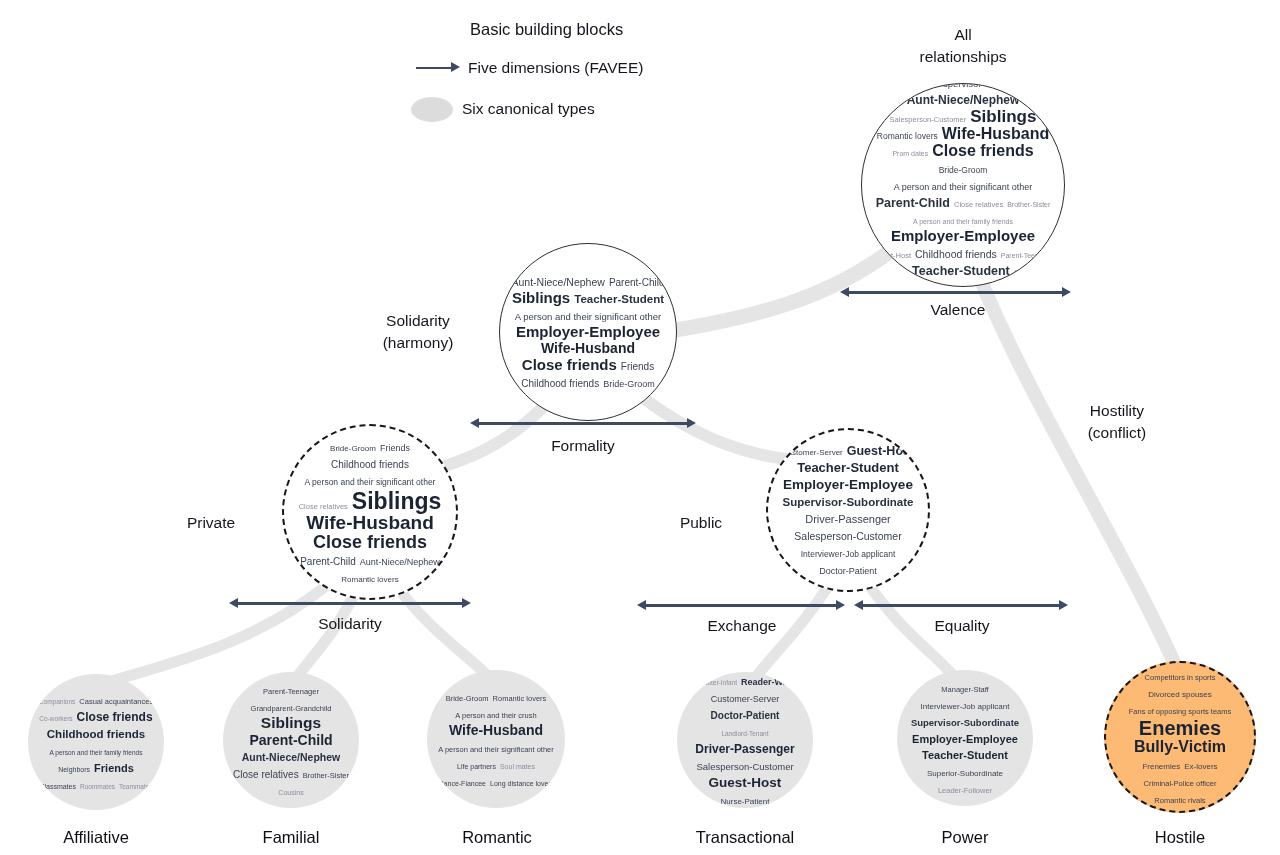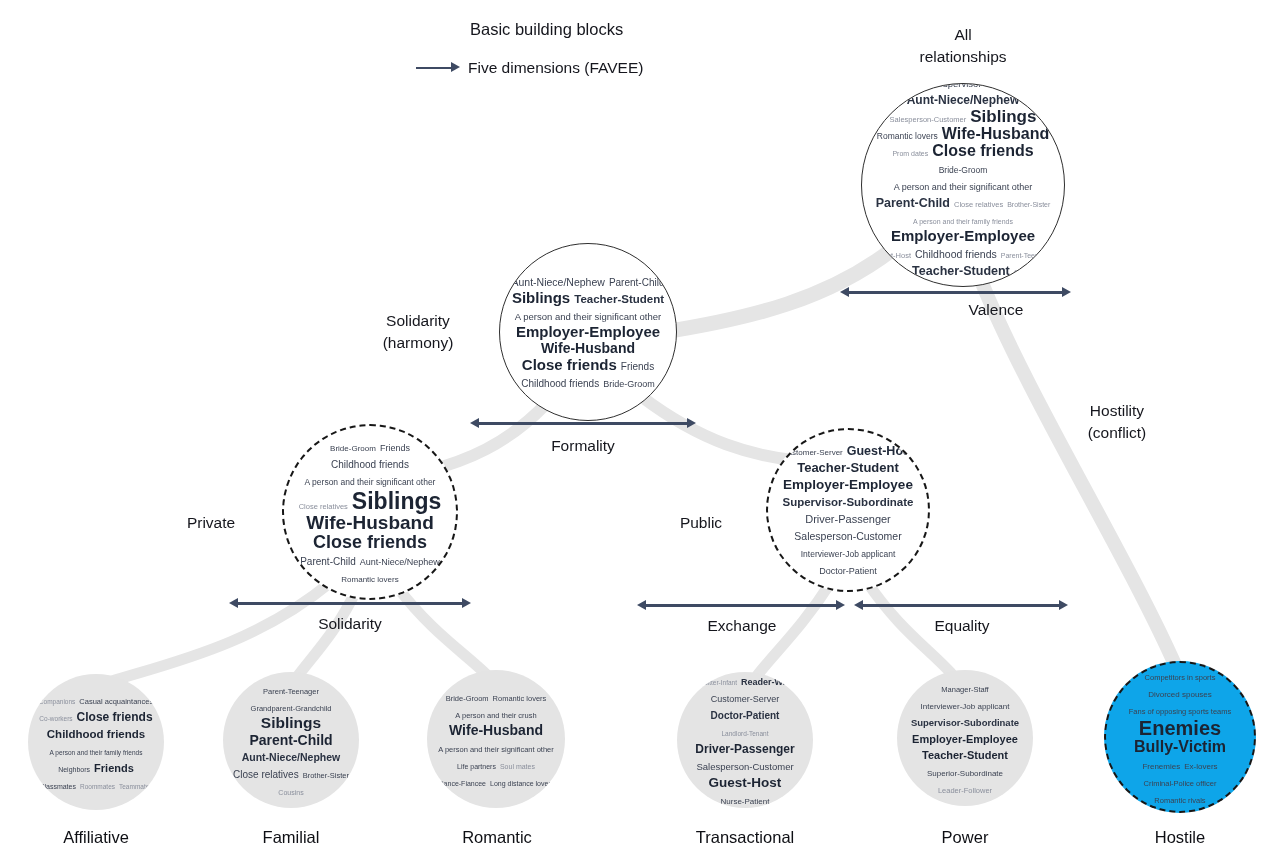--- a/index.html
+++ b/index.html
@@ -5,21 +5,21 @@
   html,body { margin:0; padding:0; background:#fff; font-family:"Liberation Sans", sans-serif; }
   .canvas { position:relative; width:1280px; height:855px; background:#fff; overflow:hidden; }
 
   .connectors { position:absolute; left:0; top:0; z-index:1; }
 
   .node { position:absolute; z-index:2; border-radius:50%; display:flex; align-items:center;
           justify-content:center; text-align:center; box-sizing:border-box; background:#fff; overflow:hidden; }
   .node.solid { border:1.6px solid #2f2f2f; }
   .node.dashed { border:2.6px dashed #161616; }
   .node.gray { background:#e4e4e4; border:none; }
-  .node.gray-dashed { background:#0ea5e9; border:2.6px dashed #161616; }
+  .node.gray-dashed { background:#fdba74; border:2.6px dashed #161616; }
 
   .cloud { line-height:1.06; padding:4px 8px; }
   .cloud-word { display:inline-block; margin:0 2px; white-space:nowrap; }
 
   .dim-arrow { position:absolute; z-index:3; height:2.6px; background:#3e4a63; }
   .dim-arrow::before, .dim-arrow::after { content:""; position:absolute; top:-4.4px; width:0; height:0;
       border-top:5.5px solid transparent; border-bottom:5.5px solid transparent; }
   .dim-arrow::before { left:-8px; border-right:9px solid #3e4a63; }
   .dim-arrow::after  { right:-8px; border-left:9px solid #3e4a63; }
 
@@ -60,20 +60,24 @@
       <path d="M 867 582 C 899 629 929 649 951 673" stroke-width="11"></path>
     </g>
   </svg>
 
   <div class="legend">
     <div class="legend-title">Basic building blocks</div>
     <div class="legend-row">
       <span class="legend-icon-arrow"></span>
       <span class="legend-text">Five dimensions (FAVEE)</span>
     </div>
+    <div class="legend-row">
+      <span class="legend-icon-gray"></span>
+      <span class="legend-text">Six canonical types</span>
+    </div>
   </div>
 
   <div class="hdr-label" style="left:963px; top:24px;">
     <span class="block">All</span>
     <span class="block">relationships</span>
   </div>
 
   <div class="node solid" style="left:861px; top:83px; width:204px; height:204px;">
     <div class="cloud"><span class="cloud-word" style="font-size: 7.5px; font-weight: 400; color: rgb(138, 143, 156);">Companions</span><span class="cloud-word" style="font-size: 9.5px; font-weight: 400; color: rgb(59, 66, 82);">Supervisor-Subordinate</span><span class="cloud-word" style="font-size: 12px; font-weight: 600; color: rgb(42, 50, 66);">Aunt-Niece/Nephew</span><span class="cloud-word" style="font-size: 7.5px; font-weight: 400; color: rgb(138, 143, 156);">Salesperson-Customer</span><span class="cloud-word" style="font-size: 17px; font-weight: 700; color: rgb(28, 36, 51);">Siblings</span><span class="cloud-word" style="font-size: 8.5px; font-weight: 400; color: rgb(59, 66, 82);">Romantic lovers</span><span class="cloud-word" style="font-size: 16px; font-weight: 700; color: rgb(28, 36, 51);">Wife-Husband</span><span class="cloud-word" style="font-size: 7px; font-weight: 400; color: rgb(138, 143, 156);">Prom dates</span><span class="cloud-word" style="font-size: 16px; font-weight: 700; color: rgb(28, 36, 51);">Close friends</span><span class="cloud-word" style="font-size: 8.5px; font-weight: 400; color: rgb(59, 66, 82);">Bride-Groom</span><span class="cloud-word" style="font-size: 9px; font-weight: 400; color: rgb(59, 66, 82);">A person and their significant other</span><span class="cloud-word" style="font-size: 12.5px; font-weight: 600; color: rgb(42, 50, 66);">Parent-Child</span><span class="cloud-word" style="font-size: 7.5px; font-weight: 400; color: rgb(138, 143, 156);">Close relatives</span><span class="cloud-word" style="font-size: 7px; font-weight: 400; color: rgb(138, 143, 156);">Brother-Sister</span><span class="cloud-word" style="font-size: 7px; font-weight: 400; color: rgb(138, 143, 156);">A person and their family friends</span><span class="cloud-word" style="font-size: 15px; font-weight: 700; color: rgb(28, 36, 51);">Employer-Employee</span><span class="cloud-word" style="font-size: 7.5px; font-weight: 400; color: rgb(138, 143, 156);">Guest-Host</span><span class="cloud-word" style="font-size: 10.5px; font-weight: 400; color: rgb(59, 66, 82);">Childhood friends</span><span class="cloud-word" style="font-size: 7px; font-weight: 400; color: rgb(138, 143, 156);">Parent-Teenager</span><span class="cloud-word" style="font-size: 10.5px; font-weight: 400; color: rgb(59, 66, 82);">Friends</span><span class="cloud-word" style="font-size: 12.5px; font-weight: 600; color: rgb(42, 50, 66);">Teacher-Student</span><span class="cloud-word" style="font-size: 7.5px; font-weight: 400; color: rgb(138, 143, 156);">Classmates</span><span class="cloud-word" style="font-size: 7.5px; font-weight: 400; color: rgb(138, 143, 156);">Driver-Passenger</span></div>
   </div>
@@ -113,21 +117,21 @@
   <div class="node gray-dashed" style="left:1104px; top:661px; width:152px; height:152px;">
     <div class="cloud"><span class="cloud-word" style="font-size: 7.5px; font-weight: 400; color: rgb(59, 66, 82);">Competitors in sports</span><span class="cloud-word" style="font-size: 8px; font-weight: 400; color: rgb(59, 66, 82);">Divorced spouses</span><span class="cloud-word" style="font-size: 7.5px; font-weight: 400; color: rgb(59, 66, 82);">Fans of opposing sports teams</span><span class="cloud-word" style="font-size: 20px; font-weight: 700; color: rgb(28, 36, 51);">Enemies</span><span class="cloud-word" style="font-size: 16px; font-weight: 700; color: rgb(28, 36, 51);">Bully-Victim</span><span class="cloud-word" style="font-size: 8px; font-weight: 400; color: rgb(59, 66, 82);">Frenemies</span><span class="cloud-word" style="font-size: 8px; font-weight: 400; color: rgb(59, 66, 82);">Ex-lovers</span><span class="cloud-word" style="font-size: 7.5px; font-weight: 400; color: rgb(59, 66, 82);">Criminal-Police officer</span><span class="cloud-word" style="font-size: 7.5px; font-weight: 400; color: rgb(59, 66, 82);">Romantic rivals</span></div>
   </div>
 
   <div class="dim-arrow" style="left:848px; top:291px; width:215px;"></div>
   <div class="dim-arrow" style="left:478px; top:422px; width:210px;"></div>
   <div class="dim-arrow" style="left:237px; top:602px; width:226px;"></div>
   <div class="dim-arrow" style="left:645px; top:604px; width:192px;"></div>
   <div class="dim-arrow" style="left:862px; top:604px; width:198px;"></div>
 
-  <div class="dim-label" style="left:996px; top:301px;">Valence</div>
+  <div class="dim-label" style="left:958px; top:301px;">Valence</div>
   <div class="dim-label" style="left:583px; top:437px;">Formality</div>
   <div class="dim-label" style="left:350px; top:615px;">Solidarity</div>
   <div class="dim-label" style="left:742px; top:617px;">Exchange</div>
   <div class="dim-label" style="left:962px; top:617px;">Equality</div>
 
   <div class="side-label" style="left:418px; top:310px;">
     <span class="block">Solidarity</span>
     <span class="block">(harmony)</span>
   </div>
   <div class="side-label" style="left:211px; top:512px;">Private</div>

